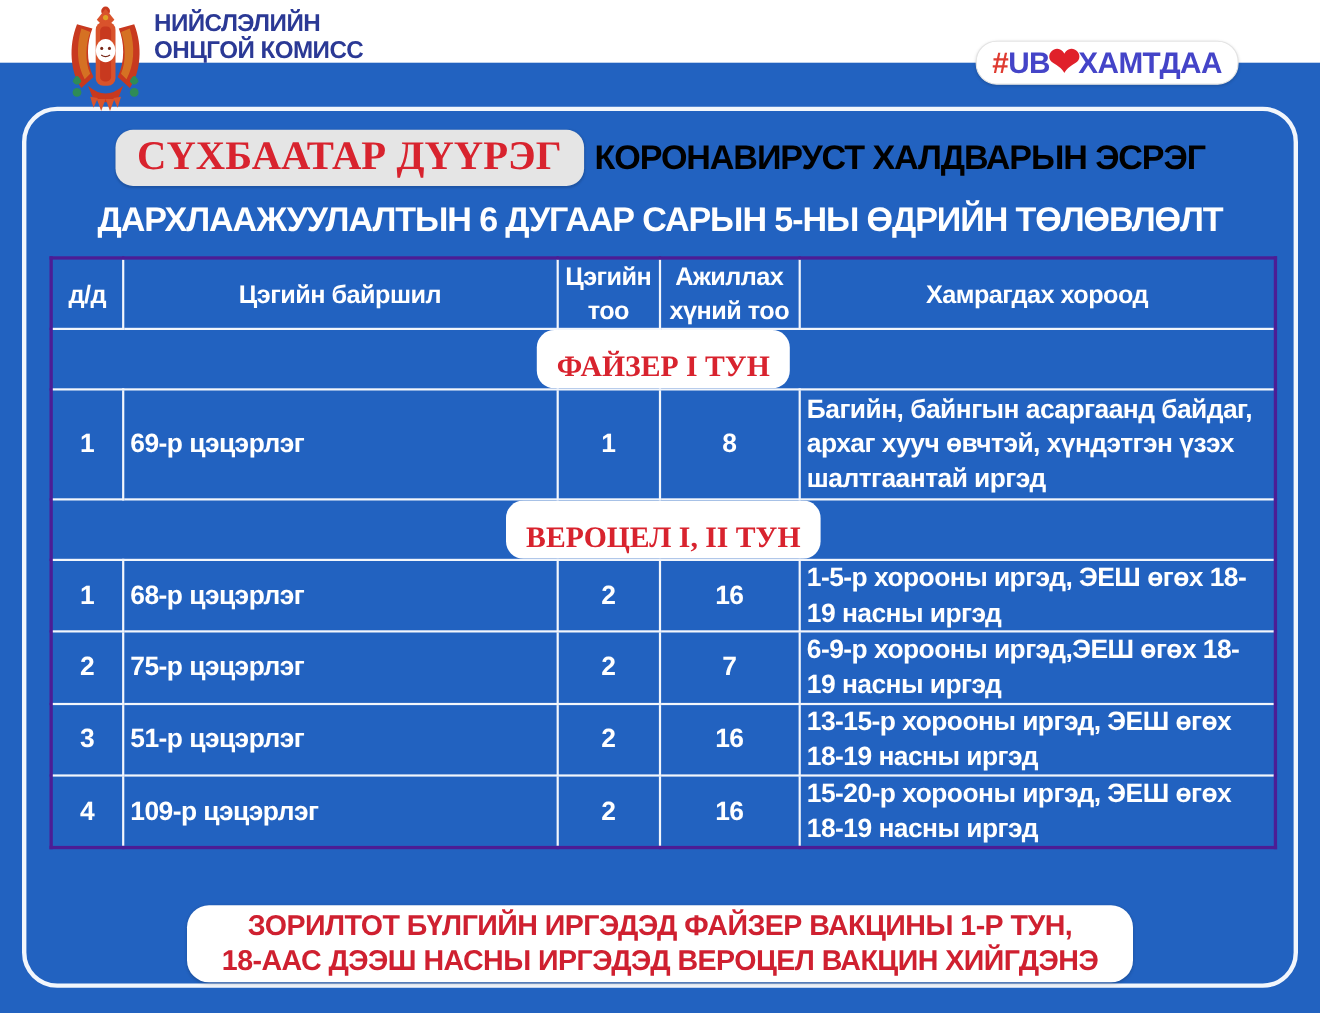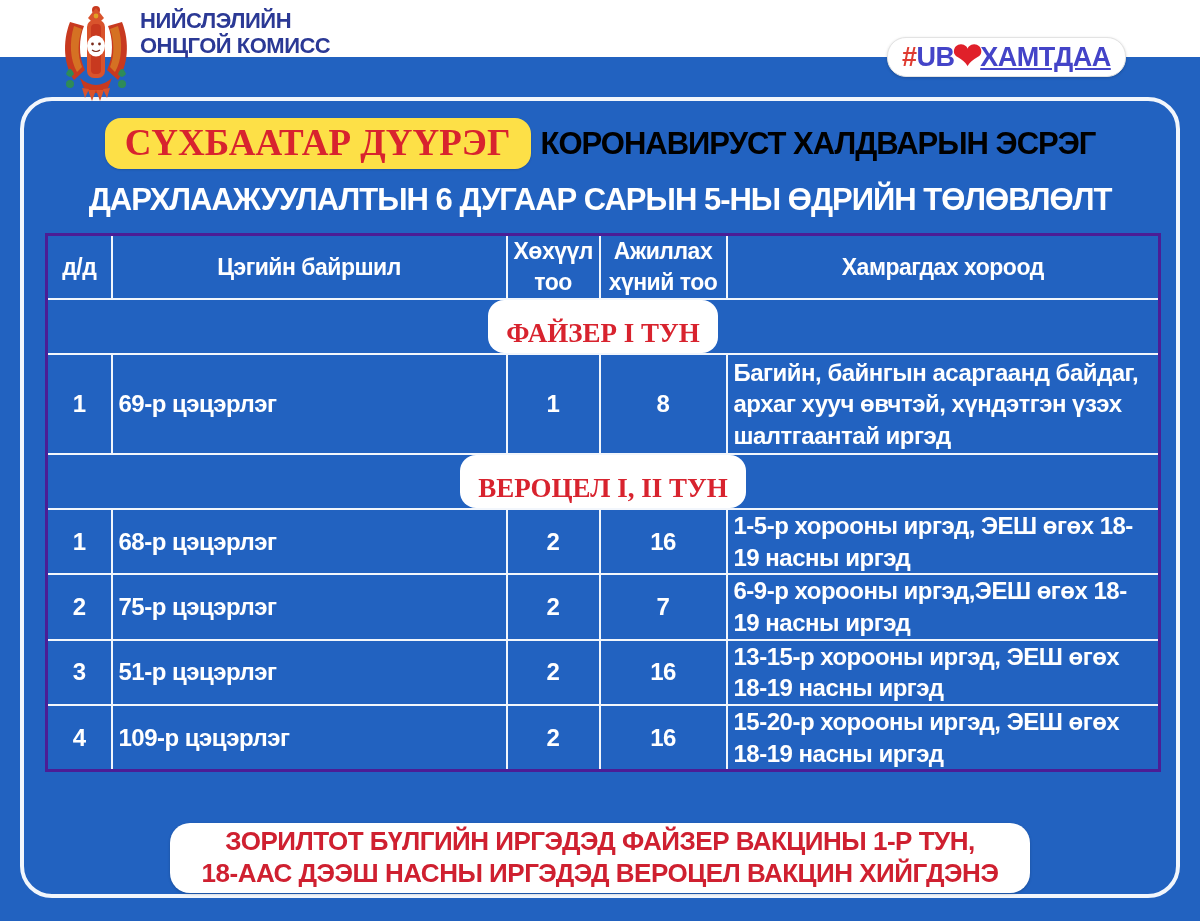--- a/index.html
+++ b/index.html
@@ -26,33 +26,33 @@
   .ub-badge{
     position:absolute;left:887px;top:37px;height:38px;z-index:6;
     background:#ffffff;border:1px solid #e3e3e3;border-radius:19px;
     box-shadow:0 1px 3px rgba(0,0,0,.18);
     display:flex;align-items:center;padding:0 14px;
     font-weight:bold;font-size:27px;letter-spacing:-0.5px;white-space:nowrap;
   }
   .ub-badge .hash{color:#df3b31;}
   .ub-badge .ubtxt{color:#4444c8;}
   .ub-badge .heart{color:#e0202a;font-size:36px;line-height:1;margin:0 -2px 3px -2px;}
-  .ub-badge .together{color:#4444c8;text-decoration:underline;}
+  .ub-badge .together{color:#4444c8;}
   
   .panel{
     position:absolute;left:20px;top:97px;width:1160px;height:801px;
     box-sizing:border-box;border:4px solid #f2f6fc;border-radius:32px;
   }
   
   .title-line1{
     position:absolute;left:0;top:118px;width:1200px;z-index:2;
     display:flex;justify-content:center;align-items:center;gap:10px;
   }
   .district-pill{
-    background:#fde047;border-radius:16px;padding:3px 20px 5px 20px;
+    background:#e5e5e5;border-radius:16px;padding:3px 20px 5px 20px;
     font-family:"Liberation Serif",serif;font-weight:bold;font-size:37px;
     color:#d8232e;letter-spacing:0px;box-shadow:0 1px 2px rgba(0,0,0,.15);
     white-space:nowrap;
   }
   .title-rest{
     color:#000000;font-weight:bold;font-size:31px;letter-spacing:-1px;white-space:nowrap;
   }
   .title-line2{
     position:absolute;left:0;top:182px;width:1200px;z-index:2;
     text-align:center;color:#ffffff;font-weight:bold;font-size:31px;letter-spacing:-1px;
@@ -163,21 +163,21 @@
       <col style="width:65px">
         <col style="width:395px">
         <col style="width:93px">
       <col style="width:127px">
         <col style="width:433px">
     </colgroup>
     <tbody>
       <tr class="row-head">
         <th>д/д</th>
         <th>Цэгийн байршил</th>
-        <th>Хөхүүл тоо</th>
+        <th>Цэгийн тоо</th>
         <th>Ажиллах хүний тоо</th>
         <th>Хамрагдах хороод</th>
       </tr>
 
       <tr class="row-section">
         <td class="c-section" colspan="5">
           <span class="section-pill">ФАЙЗЕР I ТУН</span>
         </td>
       </tr>
 

